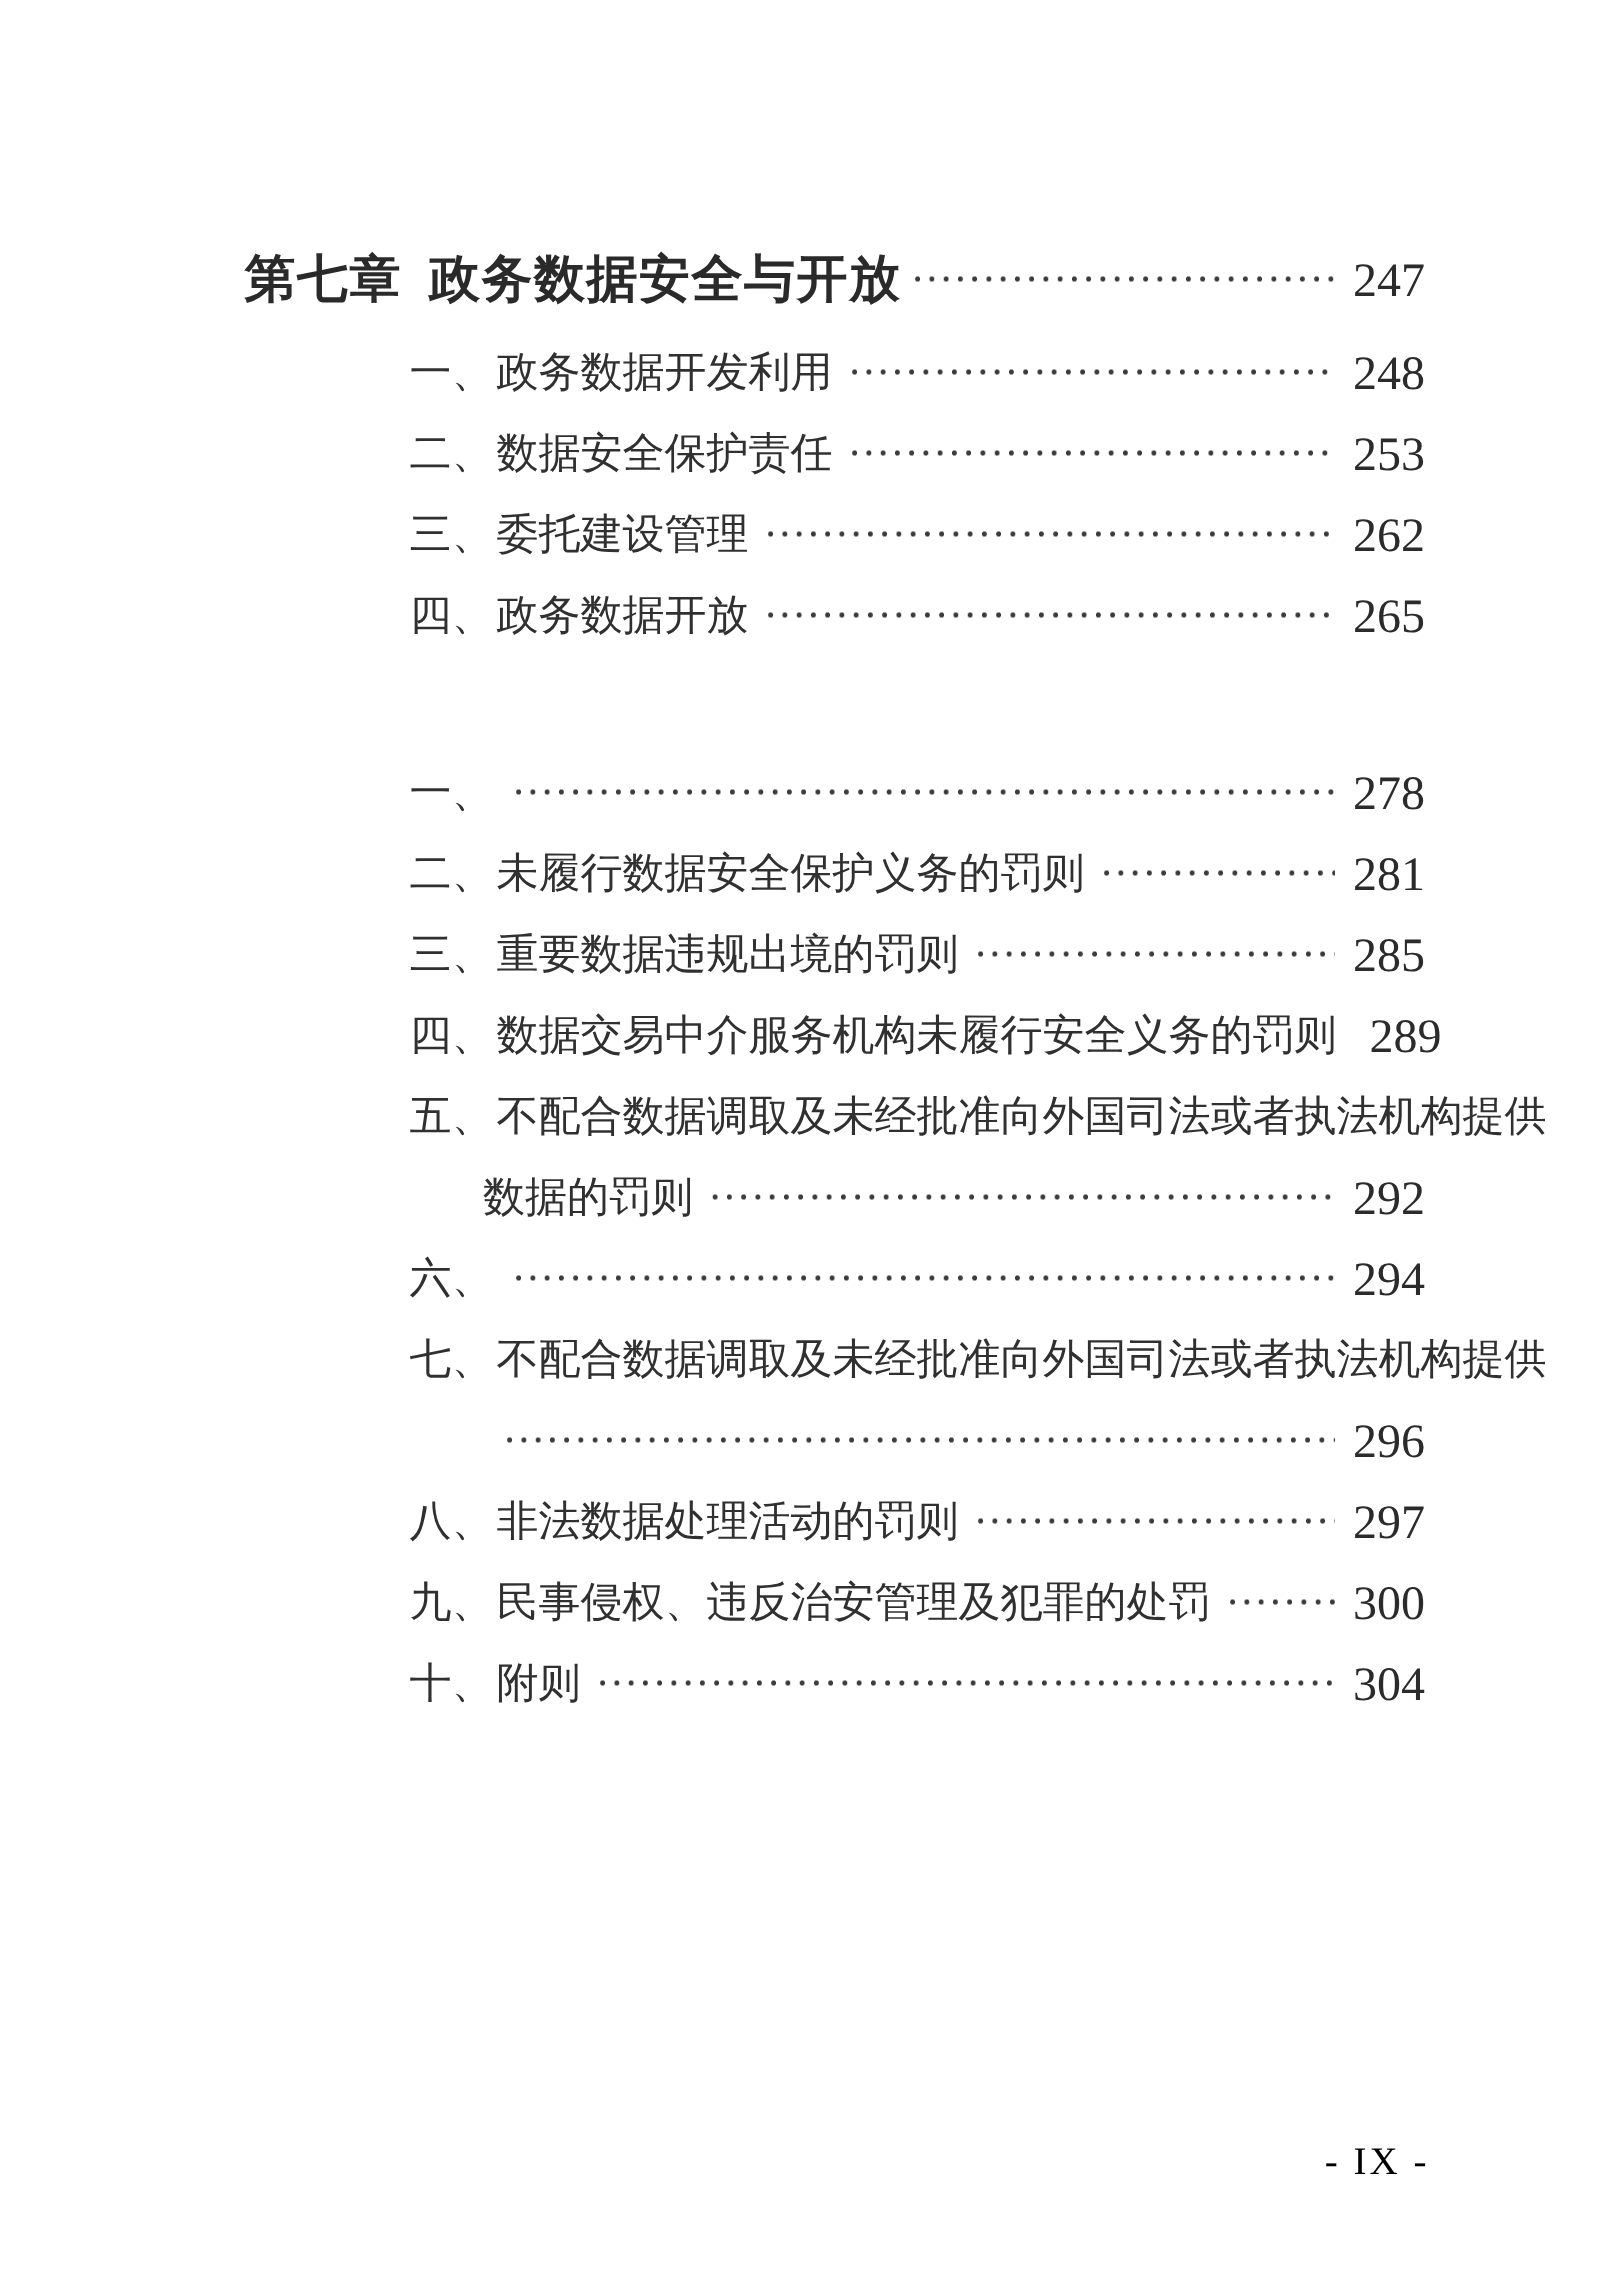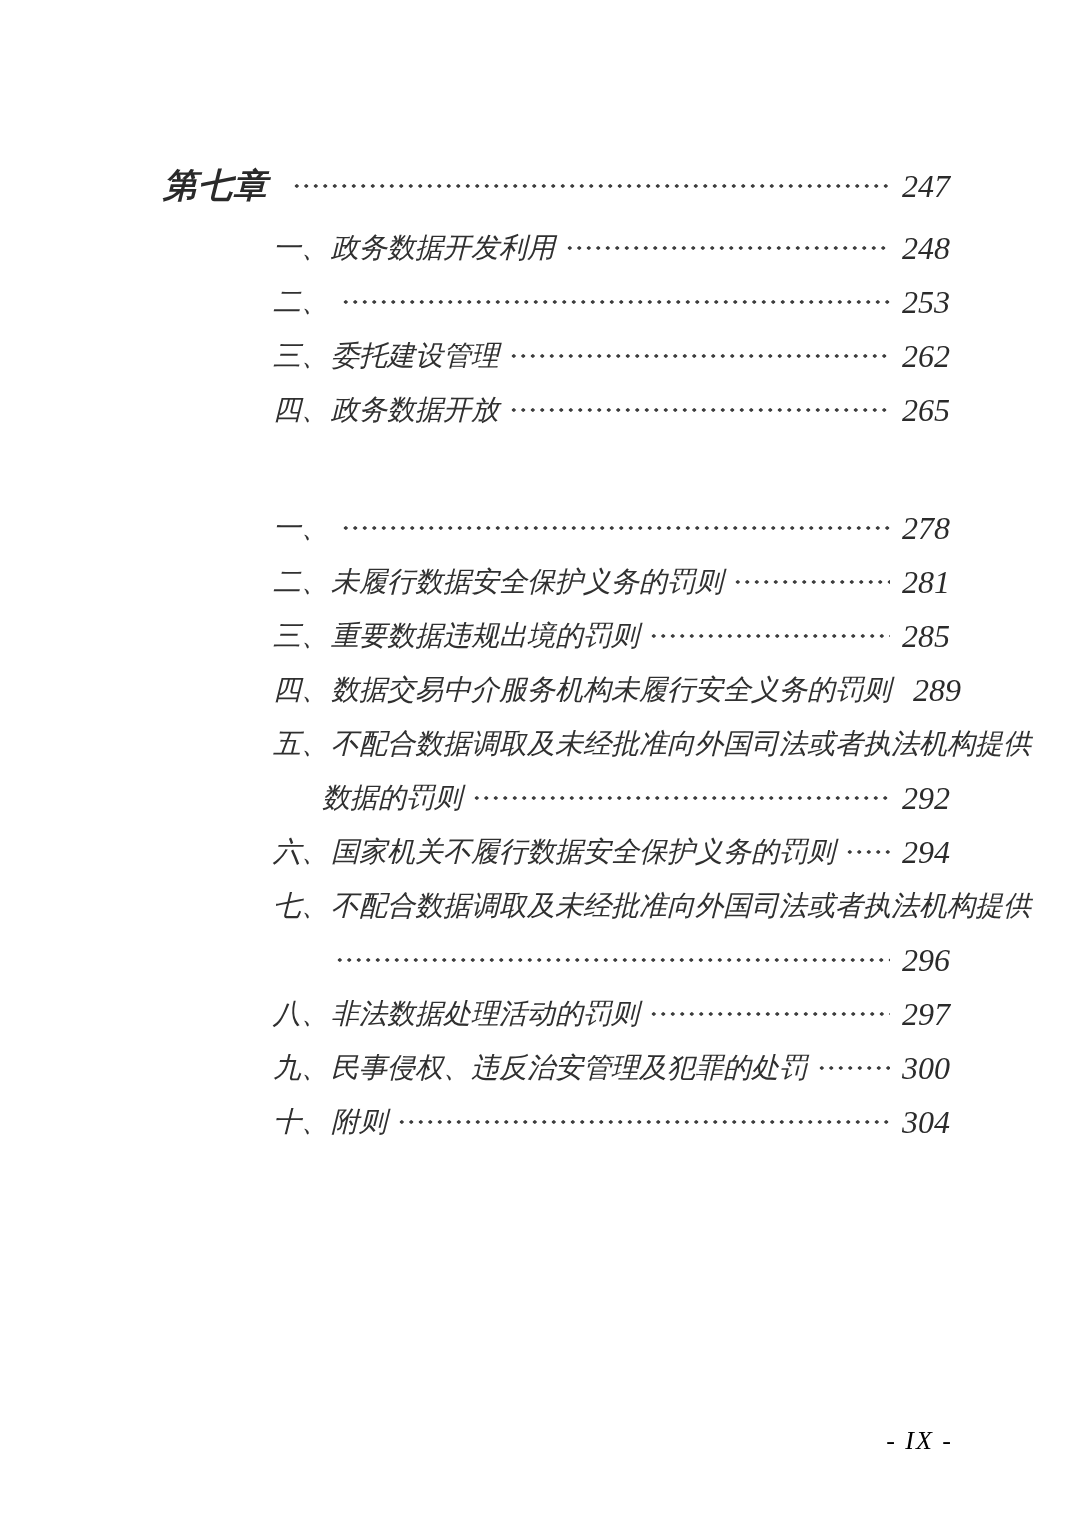--- a/index.html
+++ b/index.html
@@ -8,21 +8,20 @@
     background: #ffffff;
   }
   .page {
     position: relative;
     width: 1080px;
     height: 1525px;
     background: #ffffff;
     overflow: hidden;
     color: #2e2e2e;
     font-family: "Liberation Serif", serif;
-    font-style: italic;
   }
   .toc {
     position: absolute;
     left: 163px;
     top: 159px;
     width: 787px;
   }
   .chapter-block + .chapter-block {
     margin-top: 64px;
   }
@@ -81,31 +80,33 @@
 </style>
 </head>
 <body>
 
 <div class="page">
   <div class="toc">
 
     <div class="chapter-block">
       <div class="row chapter">
         <span class="ch-label">第七章</span>
+        <span class="ch-title">政务数据安全与开放</span>
         <span class="dots"></span>
         <span class="pagenum">247</span>
       </div>
       <div class="row item">
         <span class="no">一、</span>
         <span class="title">政务数据开发利用</span>
         <span class="dots"></span>
         <span class="pagenum">248</span>
       </div>
       <div class="row item">
         <span class="no">二、</span>
+        <span class="title">数据安全保护责任</span>
         <span class="dots"></span>
         <span class="pagenum">253</span>
       </div>
       <div class="row item">
         <span class="no">三、</span>
         <span class="title">委托建设管理</span>
         <span class="dots"></span>
         <span class="pagenum">262</span>
       </div>
       <div class="row item">
@@ -145,21 +146,20 @@
         <span class="no">五、</span>
         <span class="title">不配合数据调取及未经批准向外国司法或者执法机构提供</span>
       </div>
       <div class="row item wrap-line">
         <span class="title">数据的罚则</span>
         <span class="dots"></span>
         <span class="pagenum">292</span>
       </div>
       <div class="row item">
         <span class="no">六、</span>
-        <span class="title">国家机关不履行数据安全保护义务的罚则</span>
         <span class="dots"></span>
         <span class="pagenum">294</span>
       </div>
 
       <div class="row item">
         <span class="no">七、</span>
         <span class="title">不配合数据调取及未经批准向外国司法或者执法机构提供</span>
       </div>
       <div class="row item dots-line">
         <span class="dots" style="margin-left:0;"></span>

